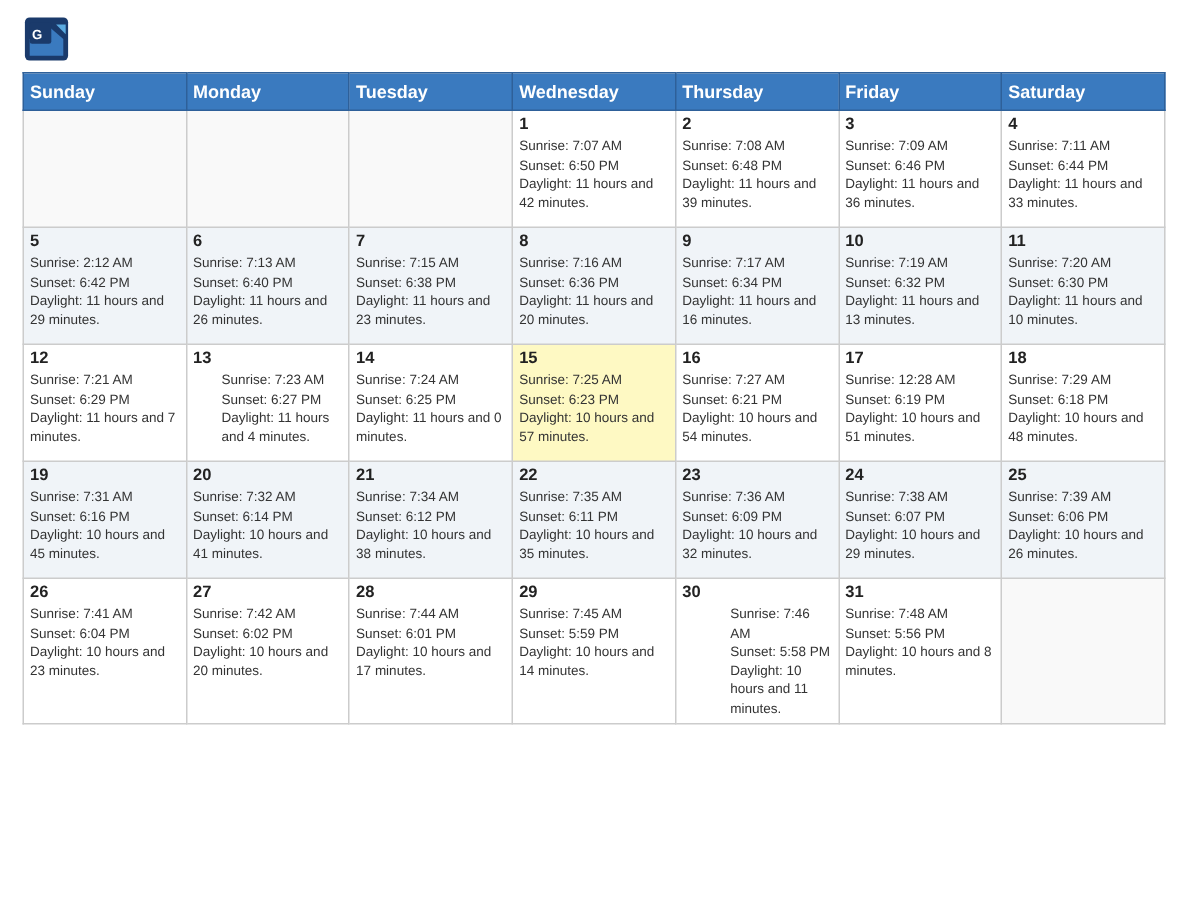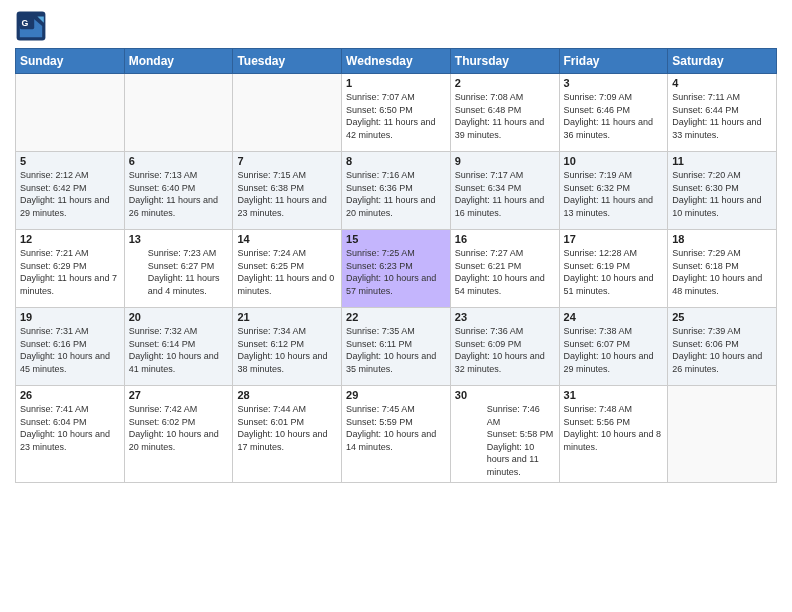--- a/index.html
+++ b/index.html
@@ -214,21 +214,21 @@
             <div class="day-info" style="white-space: pre-line; margin-left: 19px;">Sunrise: 7:23 AM
 Sunset: 6:27 PM
 Daylight: 11 hours and 4 minutes.</div>
           </td>
           <td style="background: rgb(255, 255, 255);">
             <div class="day-number">14</div>
             <div class="day-info" style="white-space: pre-line;">Sunrise: 7:24 AM
 Sunset: 6:25 PM
 Daylight: 11 hours and 0 minutes.</div>
           </td>
-          <td style="background: #c4b5fd;">
+          <td style="background: #fef9c3;">
             <div class="day-number">15</div>
             <div class="day-info" style="white-space: pre-line;">Sunrise: 7:25 AM
 Sunset: 6:23 PM
 Daylight: 10 hours and 57 minutes.</div>
           </td>
           <td style="background: rgb(255, 255, 255);">
             <div class="day-number">16</div>
             <div class="day-info" style="white-space: pre-line;">Sunrise: 7:27 AM
 Sunset: 6:21 PM
 Daylight: 10 hours and 54 minutes.</div>

